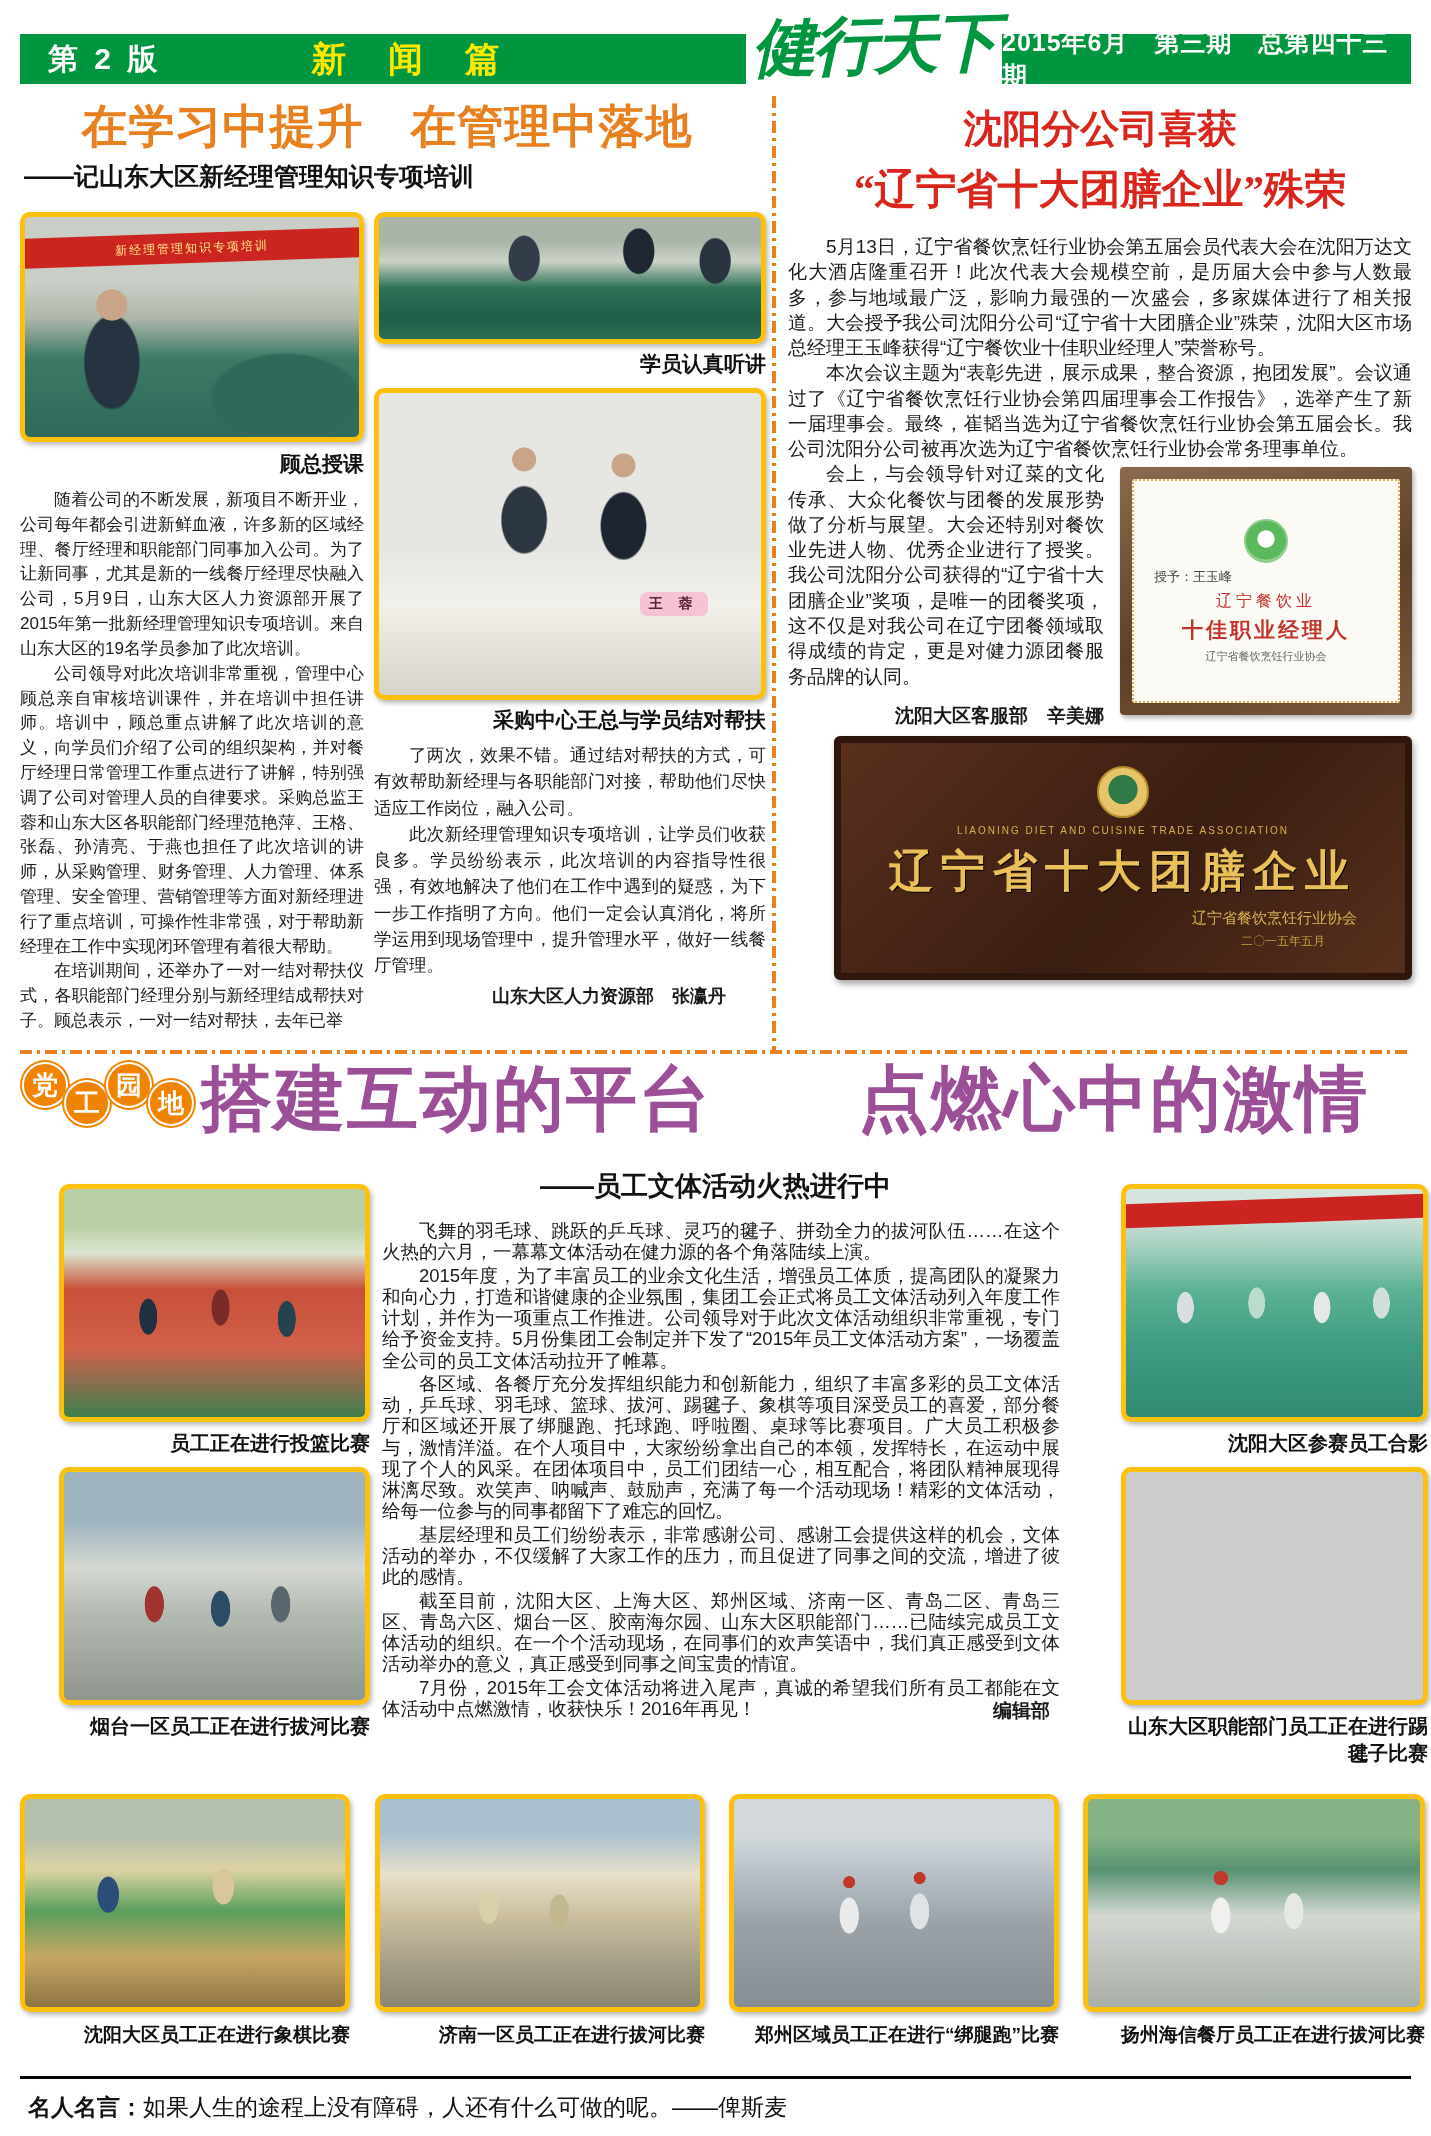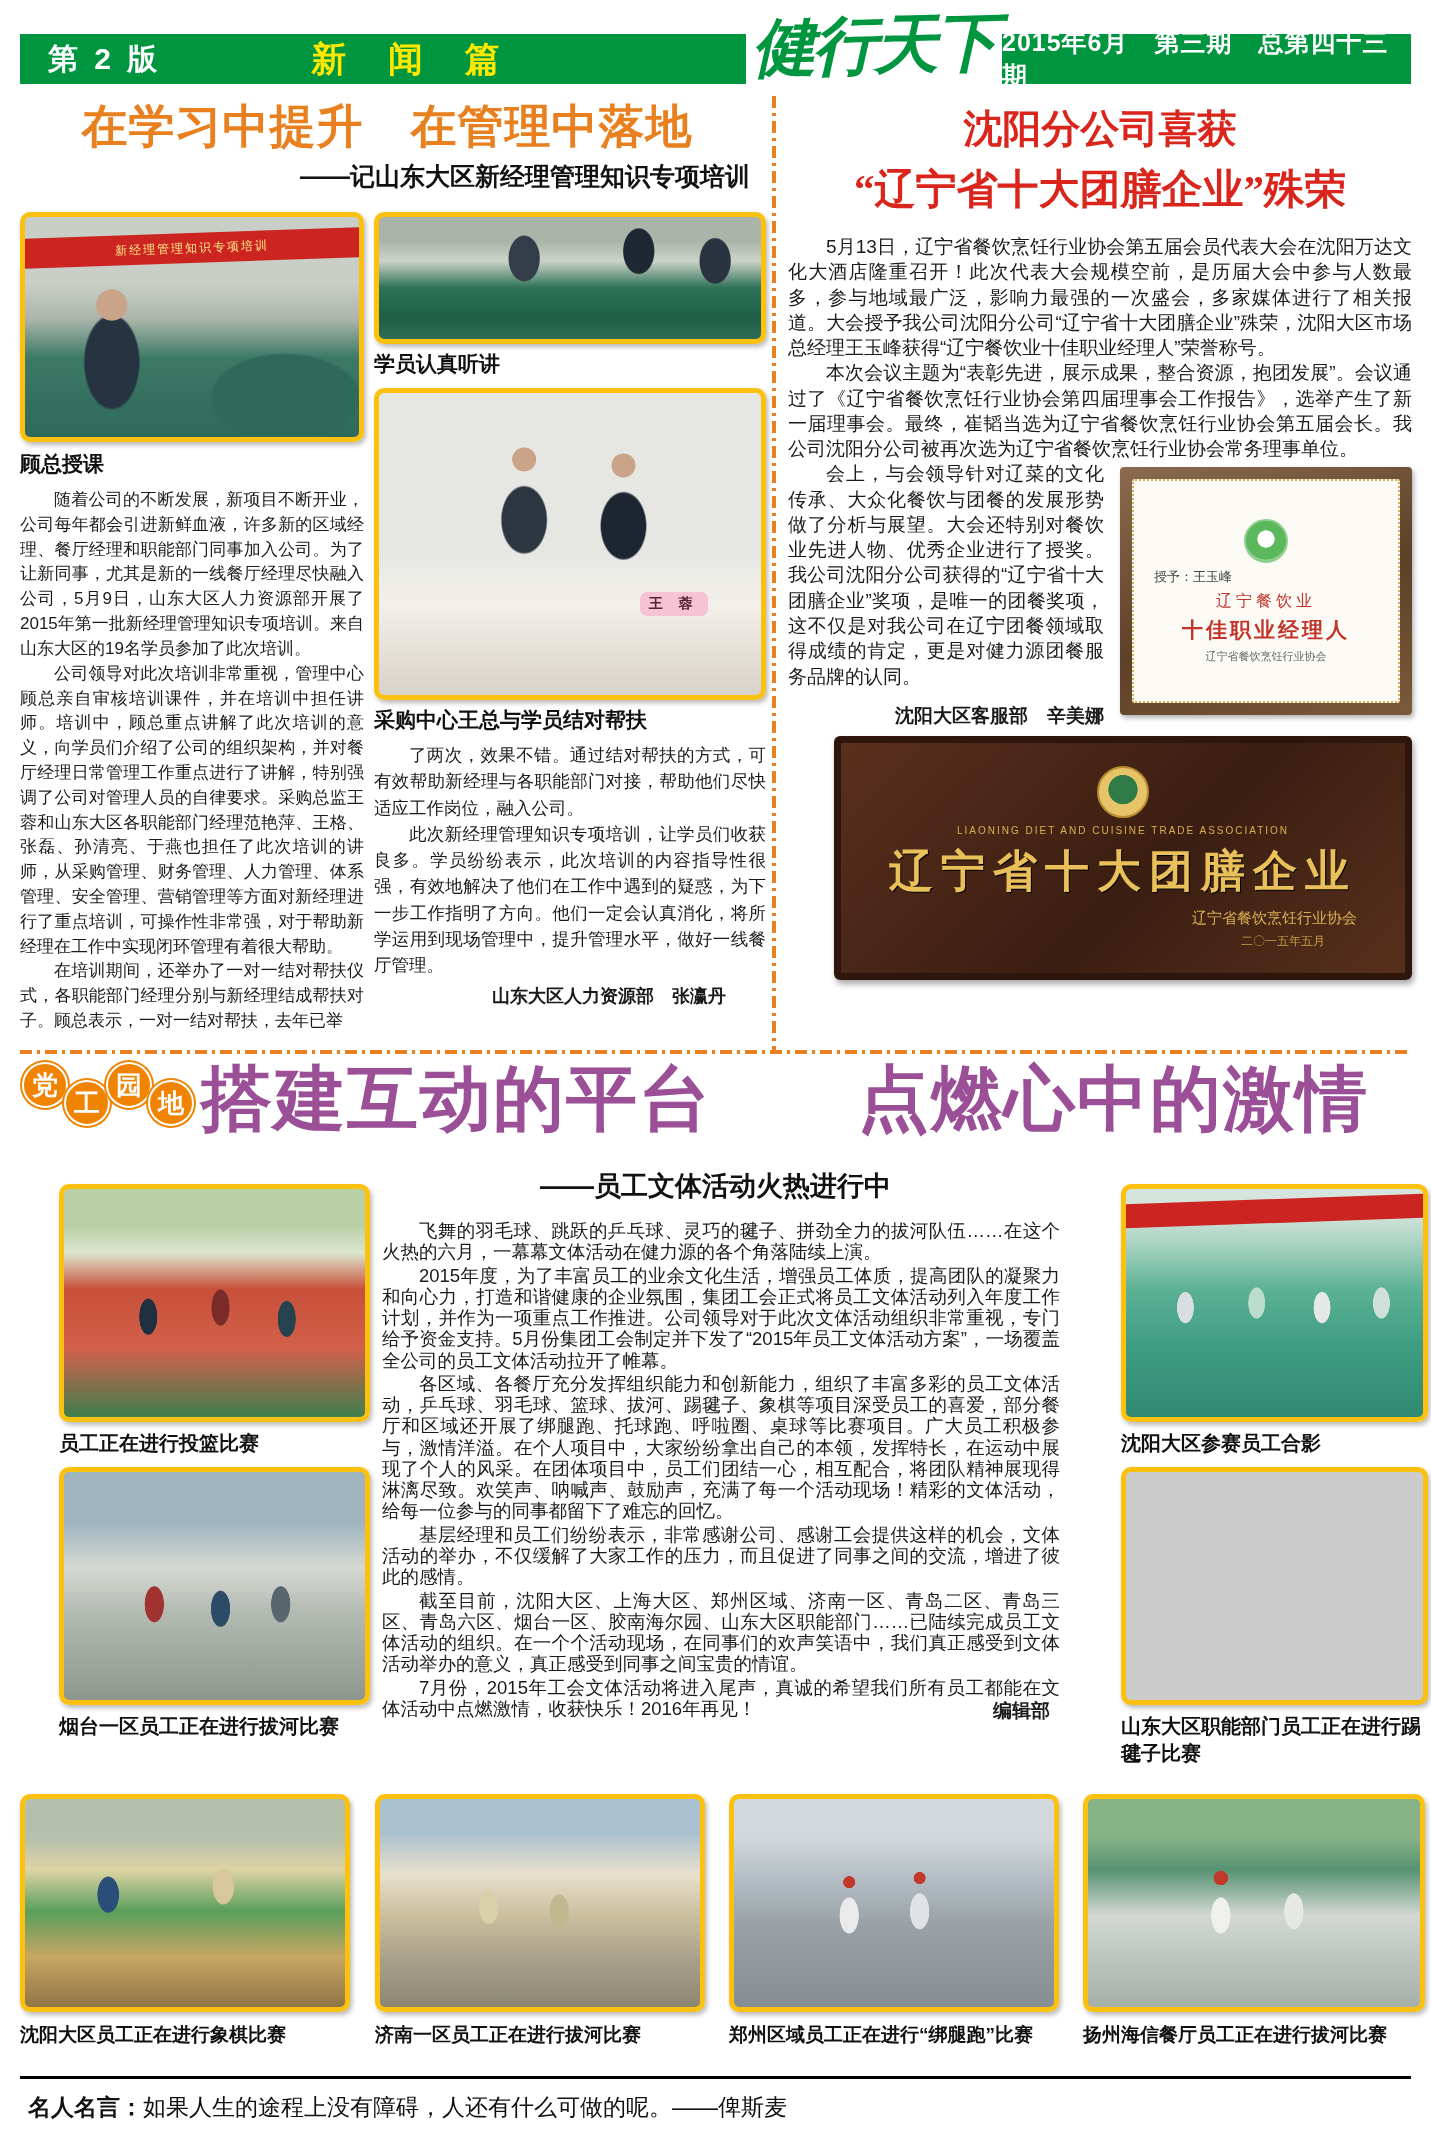--- a/index.html
+++ b/index.html
@@ -20,21 +20,21 @@
 
   
   .v-divider { position:absolute; left:772px; top:96px; width:4px; height:958px;
     background:repeating-linear-gradient(to bottom,#e8801f 0 12px,transparent 12px 17px,#e8801f 17px 20px,transparent 20px 25px); }
   .h-divider { position:absolute; left:20px; top:1050px; width:1391px; height:4px;
     background:repeating-linear-gradient(to right,#e8801f 0 12px,transparent 12px 17px,#e8801f 17px 20px,transparent 20px 25px); }
 
   
   .photo { position:relative; border:5px solid #fcc00e; border-radius:10px;
     box-shadow:2px 3px 5px rgba(0,0,0,.28); overflow:hidden; width:100%; background:#ccc; }
-  .pcap { text-align:left; font-weight:bold; color:#111; }
+  .pcap { text-align:right; font-weight:bold; color:#111; }
   .photo-banner { position:absolute; top:16px; left:-8px; right:-8px; height:30px; background:#cc2420;
     color:#ffe98a; font-size:12px; display:flex; align-items:center; justify-content:center;
     transform:rotate(-2deg); letter-spacing:2px; white-space:nowrap; }
   .photo-banner.empty { top:10px; height:24px; }
   .namecard { position:absolute; right:14%; bottom:26%; background:#f6c3d6; color:#5a2230;
     font-size:14px; font-weight:bold; padding:3px 9px; border-radius:7px; letter-spacing:6px; }
 
   .ph-lecture { background:
     radial-gradient(26px 26px at 26% 40%, #c9a488 0 58%, transparent 62%),
     radial-gradient(46px 78px at 26% 66%, #263341 0 58%, transparent 62%),
@@ -88,21 +88,21 @@
     linear-gradient(180deg,#d2d8dc 0 18%, #b1bbc1 40%, #9aa2a7 60%, #868e93 100%); }
   .ph-tug3 { background:
     radial-gradient(12px 12px at 40% 38%, #c0392b 0 58%, transparent 62%),
     radial-gradient(16px 30px at 40% 56%, #f0f1ef 0 58%, transparent 62%),
     radial-gradient(16px 30px at 62% 54%, #e6e8e4 0 58%, transparent 62%),
     linear-gradient(180deg,#86b285 0 18%, #569272 34%, #d3d8d3 56%, #a6afa8 100%); }
 
   
   .la-title { position:absolute; left:24px; top:96px; width:726px; text-align:center;
     font-family:"Liberation Serif", serif; font-weight:bold; font-size:46px; color:#e8801f; letter-spacing:1px; }
-  .la-sub { position:absolute; left:24px; top:160px; width:726px; text-align:right;
+  .la-sub { position:absolute; left:24px; top:160px; width:726px; text-align:left;
     font-size:25px; font-weight:bold; color:#111; }
   .colA { position:absolute; left:20px; top:212px; width:344px; }
   .colA .photo { height:230px; }
   .colA .pcap { font-size:21px; margin-top:8px; }
   .colA .text { margin-top:10px; font-size:17px; line-height:1.46; text-align:justify; }
   .colB { position:absolute; left:374px; top:212px; width:392px; }
   .colB .photo.small { height:132px; }
   .colB .photo.tall { height:312px; margin-top:10px; }
   .colB .pcap { font-size:21px; margin:6px 0 4px; }
   .colB .text { margin-top:8px; font-size:17.5px; line-height:1.5; text-align:justify; }

